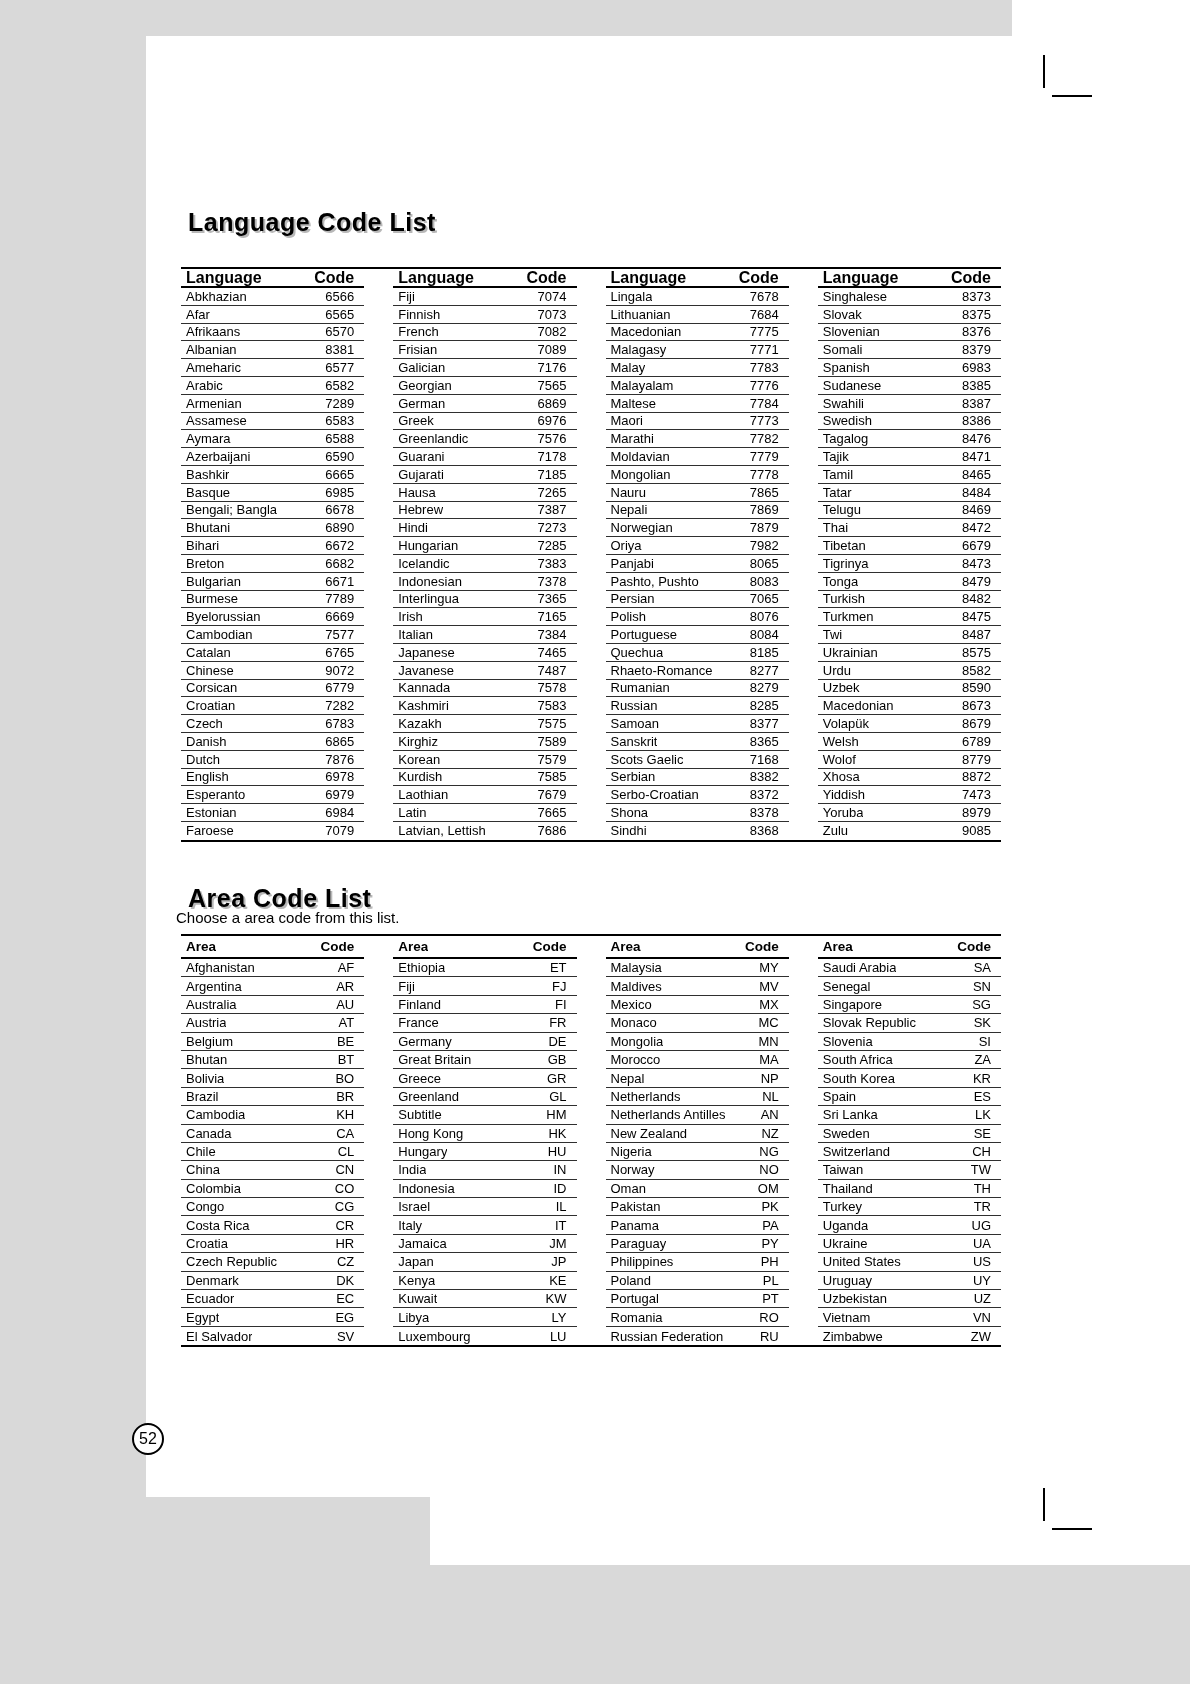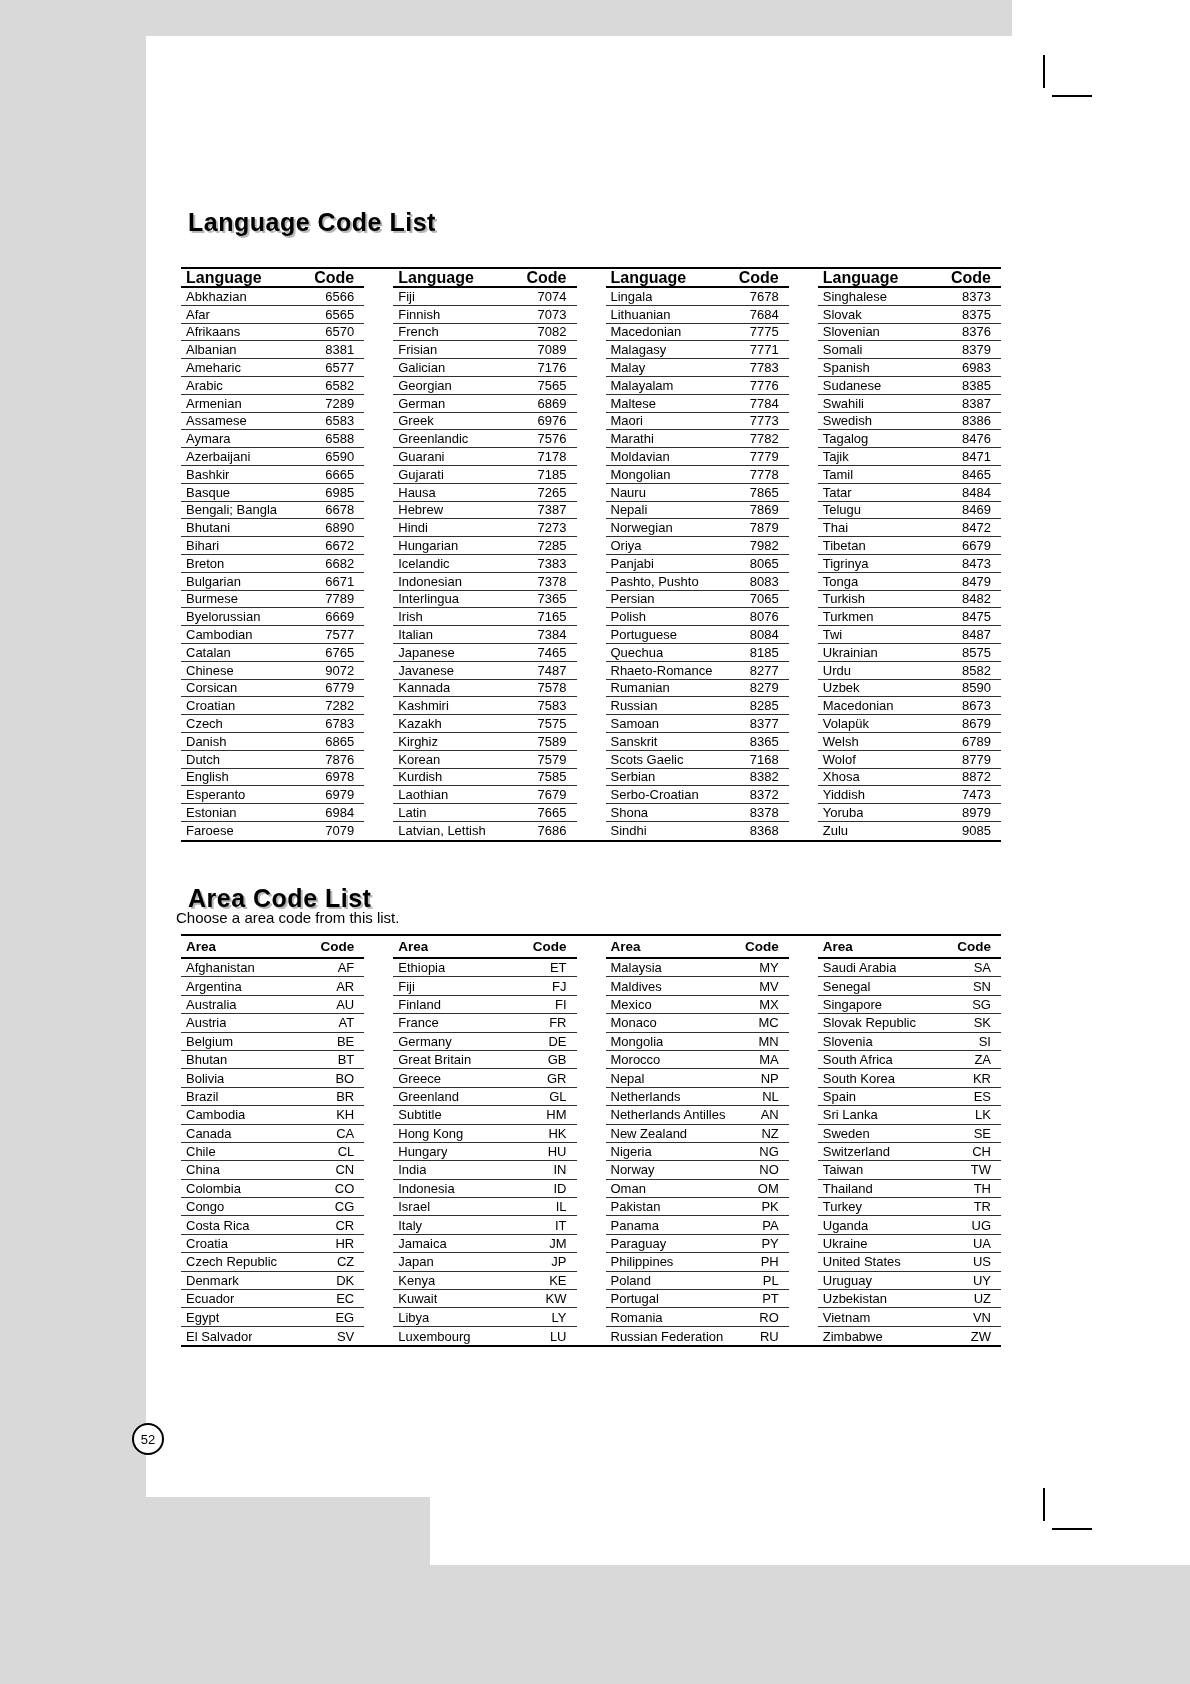--- a/index.html
+++ b/index.html
@@ -40,21 +40,21 @@
   #area-table .trow{height:18.4px;font-size:13px;}
   #area-table .thead{height:23px;font-size:13.5px;}
   #lang-title{top:196px;}
   #lang-subtitle{top:234px;}
   #area-title{top:872px;}
   #area-subtitle{top:909px;}
   .page-num{
     position:absolute;left:132px;top:1423px;width:28px;height:28px;
     border:2px solid #000;border-radius:50%;background:#fff;
     display:flex;align-items:center;justify-content:center;
-    font-size:13px;z-index:5;
+    font-size:16px;z-index:5;
   }
 </style>
 </head>
 <body>
 
 <div class="sheet">
 
   <div class="gray" id="gray-top"></div>
   <div class="gray" id="gray-left"></div>
   <div class="gray" id="gray-bottom-left"></div>

